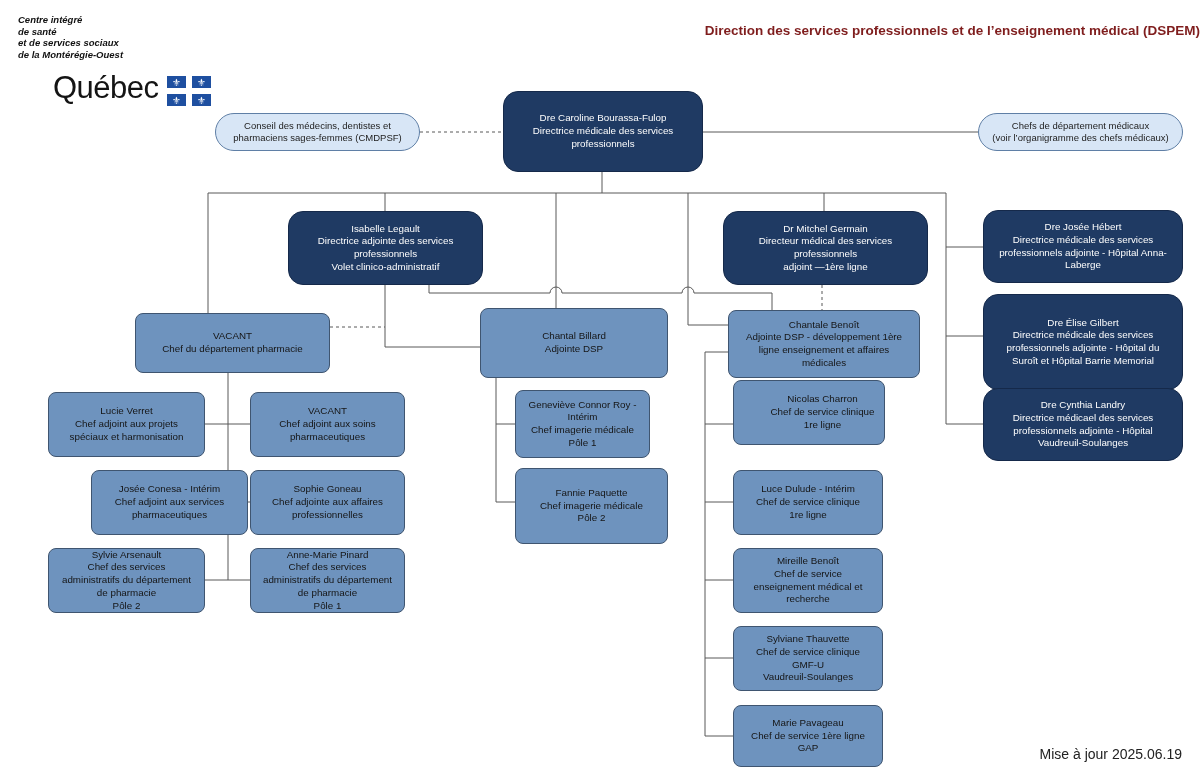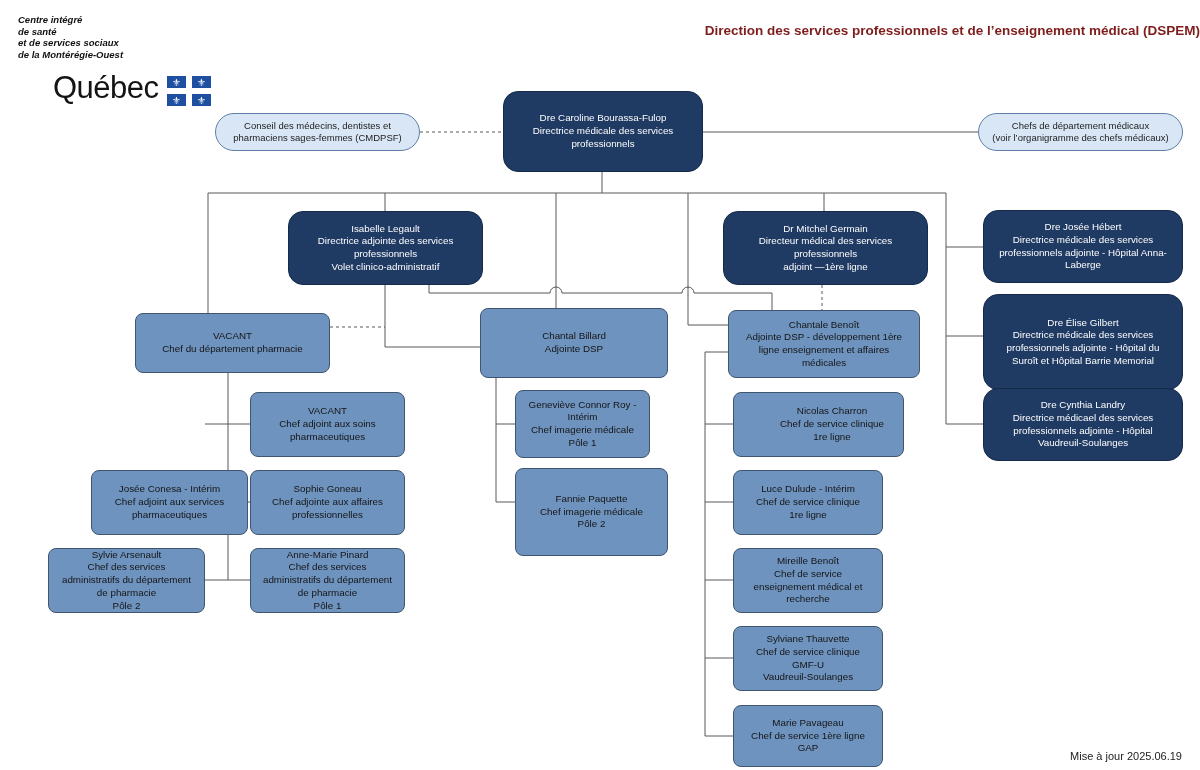--- a/index.html
+++ b/index.html
@@ -20,21 +20,21 @@
   #page-title{
     position:absolute;top:23px;left:0;right:0;text-align:right;
     font-size:13.5px;font-weight:bold;color:#7f1d1d;
   }
   #logo{position:absolute;left:18px;top:14px;color:#111;}
   #logo .lines{font-size:9.5px;font-weight:bold;font-style:italic;line-height:1.22;}
   #logo .wordmark-row{display:flex;align-items:center;margin-left:35px;margin-top:10px;}
   #logo .wordmark{font-size:31px;letter-spacing:-0.5px;color:#141414;}
   #logo svg{margin-left:8px;margin-top:6px;}
   #footer-note{
-    position:absolute;right:18px;bottom:8px;font-size:11px;color:#222;
+    position:absolute;right:18px;bottom:8px;font-size:14px;color:#222;
   }
 </style>
 </head>
 <body>
 
 <div id="canvas">
 
   <svg id="connector-layer" width="1200" height="770" viewBox="0 0 1200 770">
     <g fill="none" stroke="#595959" stroke-width="1">
 
@@ -127,42 +127,44 @@
   <div class="node dark" style="left:983px;top:388px;width:200px;height:73px;">Dre Cynthia Landry
 Directrice médicael des services professionnels adjointe - Hôpital Vaudreuil-Soulanges</div>
 
   <div class="node medium" style="left:135px;top:313px;width:195px;height:60px;">VACANT
 Chef du département pharmacie</div>
   <div class="node medium" style="left:480px;top:308px;width:188px;height:70px;">Chantal Billard
 Adjointe DSP</div>
   <div class="node medium" style="left:728px;top:310px;width:192px;height:68px;">Chantale Benoît
 Adjointe DSP - développement 1ère ligne enseignement et affaires médicales</div>
 
+  <div class="node medium" style="left:48px;top:392px;width:157px;height:65px;">Lucie Verret
+Chef adjoint aux projets spéciaux et harmonisation</div>
   <div class="node medium" style="left:48px;top:470px;width:157px;height:65px;margin-left:43px;">Josée Conesa - Intérim
 Chef adjoint aux services pharmaceutiques</div>
   <div class="node medium" style="left:48px;top:548px;width:157px;height:65px;">Sylvie Arsenault
 Chef des services administratifs du département de pharmacie
 Pôle 2</div>
 
   <div class="node medium" style="left:250px;top:392px;width:155px;height:65px;">VACANT
 Chef adjoint aux soins pharmaceutiques</div>
   <div class="node medium" style="left:250px;top:470px;width:155px;height:65px;">Sophie Goneau
 Chef adjointe aux affaires professionnelles</div>
   <div class="node medium" style="left:250px;top:548px;width:155px;height:65px;">Anne-Marie Pinard
 Chef des services administratifs du département de pharmacie
 Pôle 1</div>
 
   <div class="node medium" style="left:515px;top:390px;width:135px;height:68px;">Geneviève Connor Roy - Intérim
 Chef imagerie médicale
 Pôle 1</div>
-  <div class="node medium" style="left:515px;top:468px;width:153px;height:88px;">Fannie Paquette
+  <div class="node medium" style="left:515px;top:468px;width:153px;height:76px;">Fannie Paquette
 Chef imagerie médicale
 Pôle 2</div>
 
-  <div class="node medium" style="left:733px;top:392px;width:171px;height:65px;padding-left:36px;">Nicolas Charron
+  <div class="node medium" style="left:733px;top:380px;width:152px;height:65px;padding-left:36px;">Nicolas Charron
 Chef de service clinique
 1re ligne</div>
   <div class="node medium" style="left:733px;top:470px;width:150px;height:65px;">Luce Dulude - Intérim
 Chef de service clinique
 1re ligne</div>
   <div class="node medium" style="left:733px;top:548px;width:150px;height:65px;">Mireille Benoît
 Chef de service enseignement médical et recherche</div>
   <div class="node medium" style="left:733px;top:626px;width:150px;height:65px;">Sylviane Thauvette
 Chef de service clinique
 GMF-U

